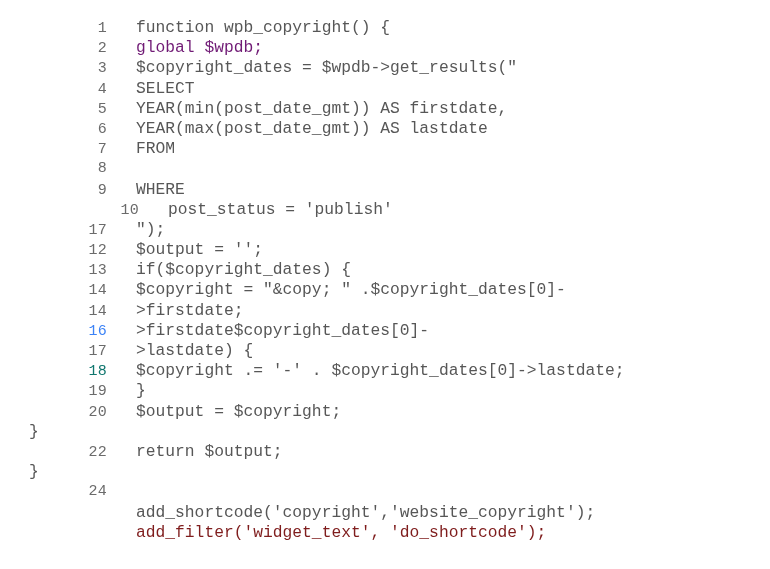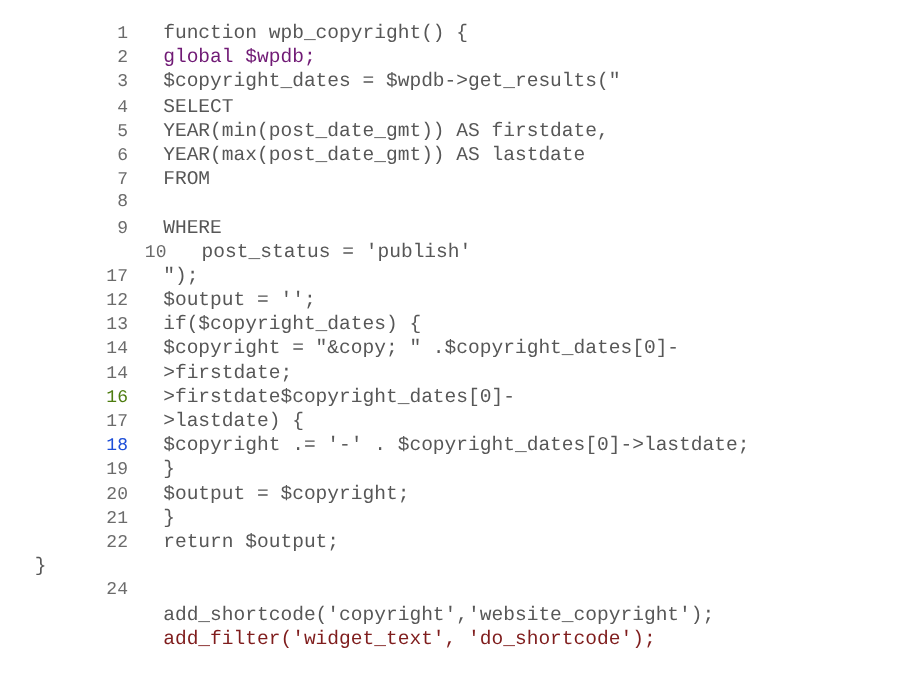--- a/index.html
+++ b/index.html
@@ -61,24 +61,24 @@
     <div class="code-row"><span class="line-number" style="color: rgb(107, 107, 107);">6</span><span class="line-content" style="color: rgb(87, 87, 87);">YEAR(max(post_date_gmt)) AS lastdate</span></div>
     <div class="code-row"><span class="line-number" style="color: rgb(107, 107, 107);">7</span><span class="line-content" style="color: rgb(87, 87, 87);">FROM</span></div>
     <div class="code-row"><span class="line-number" style="color: rgb(107, 107, 107);">8</span></div>
     <div class="code-row"><span class="line-number" style="color: rgb(107, 107, 107);">9</span><span class="line-content" style="color: rgb(87, 87, 87);">WHERE</span></div>
     <div class="code-row"><span class="line-number" style="color: rgb(107, 107, 107); padding-left: 32px;">10</span><span class="line-content" style="color: rgb(87, 87, 87);">post_status = 'publish'</span></div>
     <div class="code-row"><span class="line-number" style="color: rgb(107, 107, 107);">17</span><span class="line-content" style="color: rgb(87, 87, 87);">");</span></div>
     <div class="code-row"><span class="line-number" style="color: rgb(107, 107, 107);">12</span><span class="line-content" style="color: rgb(87, 87, 87);">$output = '';</span></div>
     <div class="code-row"><span class="line-number" style="color: rgb(107, 107, 107);">13</span><span class="line-content" style="color: rgb(87, 87, 87);">if($copyright_dates) {</span></div>
     <div class="code-row"><span class="line-number" style="color: rgb(107, 107, 107);">14</span><span class="line-content" style="color: rgb(87, 87, 87);">$copyright = "&amp;copy; " .$copyright_dates[0]-</span></div>
     <div class="code-row"><span class="line-number" style="color: rgb(107, 107, 107);">14</span><span class="line-content" style="color: rgb(87, 87, 87);">&gt;firstdate;</span></div>
-    <div class="code-row"><span class="line-number" style="color: #4d7c0f;">16</span><span class="line-content" style="color: rgb(87, 87, 87);">&gt;firstdate$copyright_dates[0]-</span></div>
+    <div class="code-row"><span class="line-number" style="color: #3b82f6;">16</span><span class="line-content" style="color: rgb(87, 87, 87);">&gt;firstdate$copyright_dates[0]-</span></div>
     <div class="code-row"><span class="line-number" style="color: rgb(107, 107, 107);">17</span><span class="line-content" style="color: rgb(87, 87, 87);">&gt;lastdate) {</span></div>
-    <div class="code-row"><span class="line-number" style="color: #1d4ed8; font-family: Liberation Mono, monospace;">18</span><span class="line-content" style="color: rgb(87, 87, 87);">$copyright .= '-' . $copyright_dates[0]-&gt;lastdate;</span></div>
+    <div class="code-row"><span class="line-number" style="color: #0f766e; font-family: Liberation Mono, monospace;">18</span><span class="line-content" style="color: rgb(87, 87, 87);">$copyright .= '-' . $copyright_dates[0]-&gt;lastdate;</span></div>
     <div class="code-row"><span class="line-number" style="color: rgb(107, 107, 107);">19</span><span class="line-content" style="color: rgb(87, 87, 87);">}</span></div>
     <div class="code-row"><span class="line-number" style="color: rgb(107, 107, 107);">20</span><span class="line-content" style="color: rgb(87, 87, 87);">$output = $copyright;</span></div>
-    <div class="code-row"><span class="line-number" style="color: rgb(107, 107, 107);">21</span><span class="line-content" style="color: rgb(87, 87, 87);">}</span></div>
+    <div class="code-row"><span class="line-content" style="color: rgb(87, 87, 87);">}</span></div>
     <div class="code-row"><span class="line-number" style="color: rgb(107, 107, 107);">22</span><span class="line-content" style="color: rgb(87, 87, 87);">return $output;</span></div>
     <div class="code-row"><span class="line-content" style="color: rgb(87, 87, 87);">}</span></div>
     <div class="code-row"><span class="line-number" style="color: rgb(107, 107, 107);">24</span><span class="line-content" style="color: rgb(87, 87, 87);"></span></div>
     <div class="code-row"><span class="line-number" style="color: rgb(107, 107, 107);"></span><span class="line-content" style="color: rgb(87, 87, 87);">add_shortcode('copyright','website_copyright');</span></div>
     <div class="code-row"><span class="line-number" style="color: rgb(107, 107, 107);"></span><span class="line-content" style="color: #7f1d1d;">add_filter('widget_text', 'do_shortcode');</span></div>
   </div>
 
 </body></html>

